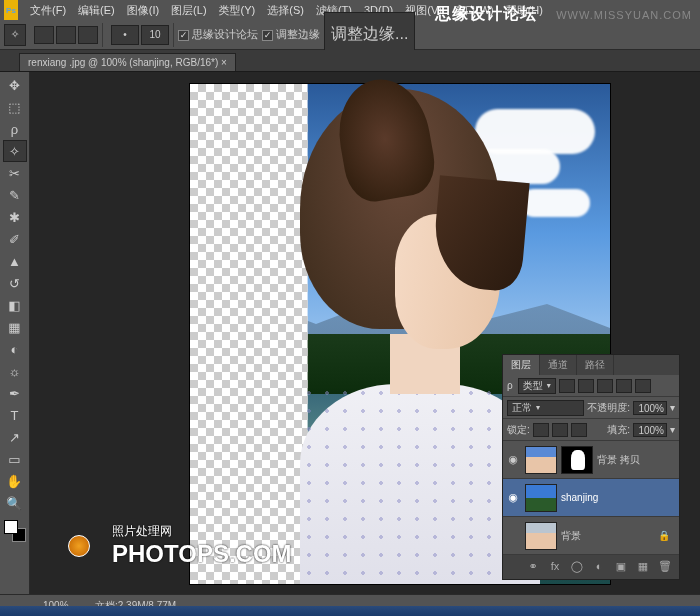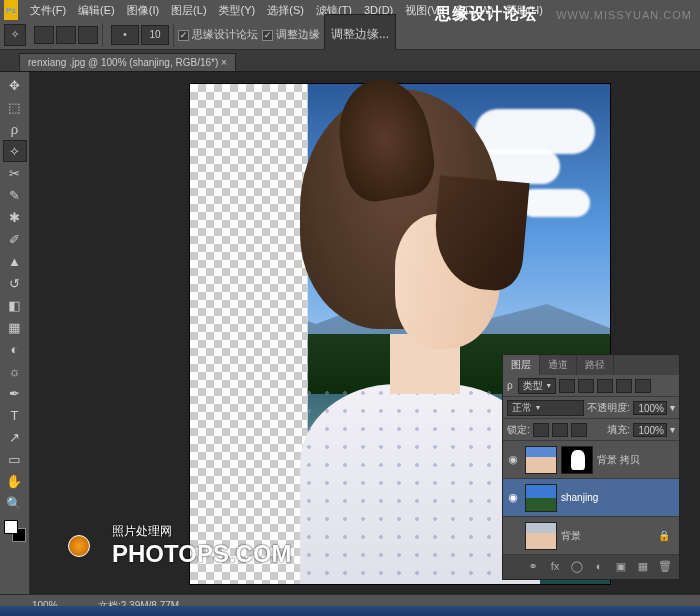--- a/index.html
+++ b/index.html
@@ -11,21 +11,21 @@
 .menubar span[data-name$="-menu"] { padding: 0 6px; cursor: default; }
 .watermark-top { position: absolute; right: 8px; top: 4px; color: #888; font-size: 11px; letter-spacing: 1px; }
 .watermark-top b { color: #ffffff; font-size: 16px; margin-right: 15px; }
 
 .optbar { height: 30px; background: #535353; border-bottom: 1px solid #2a2a2a; display: flex; align-items: center; padding-left: 4px; font-size: 11px; color: #ccc; gap: 4px; }
 .tool-ic { width: 22px; height: 22px; background: #3a3a3a; border: 1px solid #222; display: flex; align-items: center; justify-content: center; }
 .opt-seg { display: flex; gap: 2px; padding: 0 4px; border-right: 1px solid #3a3a3a; align-items: center; height: 24px; }
 .opt-chip { width: 20px; height: 18px; background: #3a3a3a; border: 1px solid #222; }
 .opt-num { width: 28px; height: 20px; background: #3a3a3a; border: 1px solid #222; text-align: center; line-height: 18px; font-size: 10px; }
 .chk { width: 11px; height: 11px; border: 1px solid #888; background: #3a3a3a; display: inline-flex; align-items: center; justify-content: center; margin-right: 3px; font-size: 9px; color: #ddd; }
-.opt-drop { background: #3a3a3a; border: 1px solid #222; padding: 11px 6px; font-size: 12px; }
+.opt-drop { background: #3a3a3a; border: 1px solid #222; padding: 11px 6px; font-size: 16px; }
 
 .tabbar { height: 22px; background: #3a3a3a; border-bottom: 1px solid #1a1a1a; display: flex; align-items: flex-end; padding-left: 19px; }
 .doctab { background: #535353; color: #ccc; font-size: 10px; padding: 3px 8px; border: 1px solid #222; border-bottom: none; display: flex; align-items: center; gap: 6px; }
 
 .workarea { flex: 1; display: flex; background: #2a2a2a; position: relative; }
 
 .toolbar { width: 30px; background: #535353; border-right: 1px solid #2a2a2a; display: flex; flex-direction: column; align-items: center; padding-top: 2px; gap: 0; }
 .tool { width: 24px; height: 22px; display: flex; align-items: center; justify-content: center; color: #ccc; font-size: 13px; cursor: default; border: 1px solid transparent; }
 .tool.sel { background: #3a3a3a; border: 1px solid #222; }
 .swatch { width: 22px; height: 22px; position: relative; margin-top: 6px; }
@@ -79,21 +79,21 @@
 .thumb { width: 32px; height: 28px; background: #888; border: 1px solid #222; }
 .thumb.port { background: linear-gradient(#5a8ad5 40%, #e8c5a8 40%); }
 .thumb.mask { background: #000; position: relative; }
 .thumb.mask::after { content: ''; position: absolute; top: 3px; left: 9px; width: 14px; height: 20px; background: #fff; border-radius: 40% 40% 20% 20%; }
 .thumb.scene { background: linear-gradient(#3a7ad5 50%, #2a5a2a 50%); }
 .thumb.orig { background: linear-gradient(#bac5d0 40%, #e8c5a8 40%); }
 .lock-ic { font-size: 10px; color: #aaa; margin-left: auto; margin-right: 6px; }
 .panel-foot { height: 24px; background: #424242; display: flex; align-items: center; justify-content: flex-end; gap: 6px; padding: 0 6px; }
 .pf-ic { width: 16px; height: 14px; color: #aaa; font-size: 11px; text-align: center; }
 
-.statusbar { height: 22px; background: #535353; border-top: 1px solid #2a2a2a; display: flex; align-items: center; font-size: 10px; color: #ccc; padding-left: 32px; gap: 14px; }
+.statusbar { height: 22px; background: #535353; border-top: 1px solid #2a2a2a; display: flex; align-items: center; font-size: 10px; color: #ccc; padding-left: 43px; }
 .stat-zoom { width: 52px; }
 
 .watermark-bl { position: absolute; left: 38px; bottom: 26px; color: #fff; font-size: 12px; display: flex; align-items: center; gap: 22px; text-shadow: 0 0 2px #000; }
 .wm-logo { width: 22px; height: 22px; border-radius: 50%; background: radial-gradient(circle, #f0a020, #c06000); border: 1px solid #fff; }
 .wm-url { font-family: Arial; font-size: 24px; font-weight: bold; letter-spacing: 0; }
 
 .taskbar { position: absolute; left: 0; right: 0; bottom: 0; height: 10px; background: linear-gradient(#2a4a7a, #1a3a6a); }
 </style>
 </head>
 <body>

